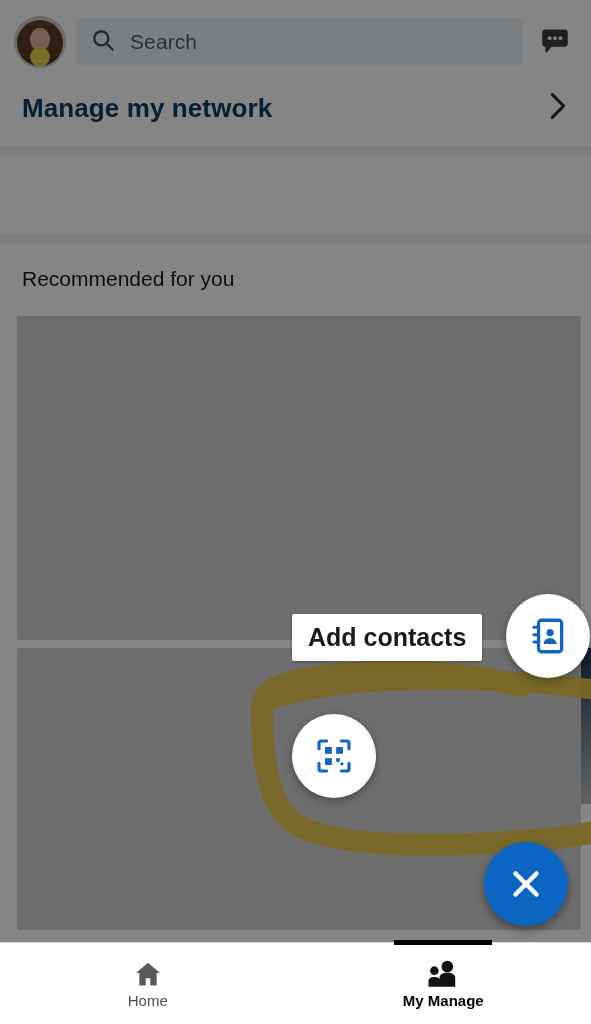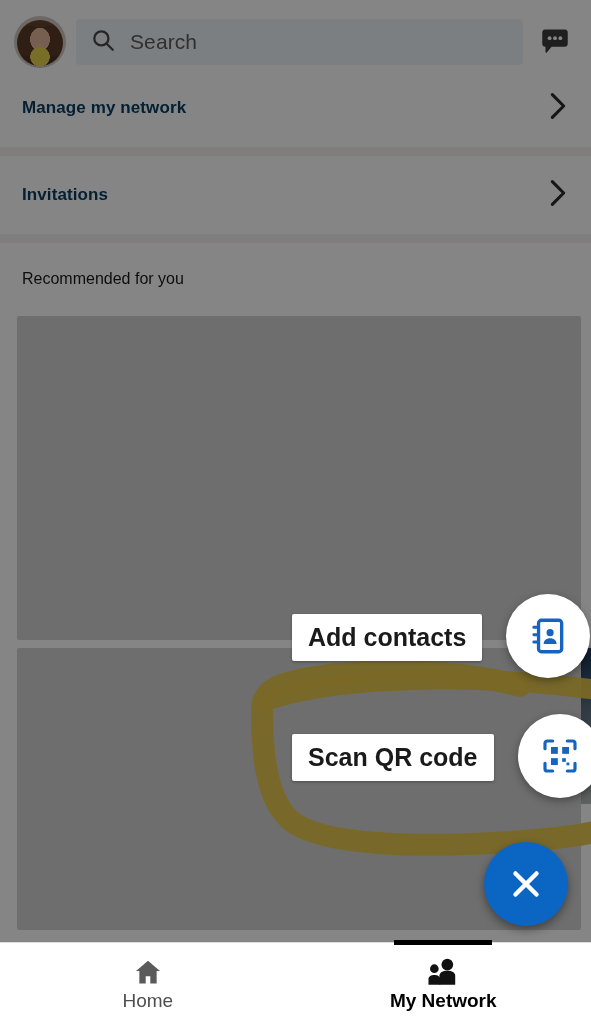--- a/index.html
+++ b/index.html
@@ -67,37 +67,37 @@
   }
 
   
   .row {
     position: absolute; left: 0; right: 0;
     background: #ffffff;
     display: flex; align-items: center; justify-content: space-between;
     padding: 0 22px;
   }
   .row .label {
-    font-size: 17px; font-weight: 700; color: #0a3d62; letter-spacing: .1px; text-align: center;
+    font-size: 26px; font-weight: 700; color: #0a3d62; letter-spacing: .1px; text-align: center;
   }
   .row-manage { top: 69px; height: 78px; }
   .row-invites { top: 156px; height: 78px; }
   .gap-band {
     position: absolute; left: 0; right: 0;
     background: #f3f2ef;
   }
   .band-1 { top: 147px; height: 9px; }
   .band-2 { top: 234px; height: 9px; }
 
   .section-title {
     position: absolute; top: 243px; left: 0; right: 0; height: 72px;
     display: flex; align-items: center;
     padding: 0 22px;
     background: #ffffff;
-    font-size: 16px; color: #1a1a1a;
+    font-size: 21px; color: #1a1a1a;
   }
 
   
   .ph-card {
     position: absolute;
     background: #d4d4d4;
     border-radius: 2px;
   }
   .ph-card-1 { left: 17px; top: 316px; width: 564px; height: 324px; }
   .ph-card-2 { left: 17px; top: 648px; width: 564px; height: 282px; }
@@ -194,21 +194,21 @@
     background: #ffffff;
     border-top: 1px solid #dcdcdc;
     display: flex;
   }
   .nav-item {
     flex: 1 1 0;
     display: flex; flex-direction: column; align-items: center; justify-content: center;
     gap: 4px;
     position: relative;
   }
-  .nav-item .nav-label { font-size: 19px; color: #4f4f4f; }
+  .nav-item .nav-label { font-size: 15px; color: #4f4f4f; }
   .nav-item.active .nav-label { color: #000000; font-weight: 700; }
   .nav-item .indicator {
     position: absolute; top: -3px; left: 50%; transform: translateX(-50%);
     width: 98px; height: 5px; background: #000000;
     display: none;
   }
   .nav-item.active .indicator { display: block; }
   .nav-ico { width: 34px; height: 30px; display: flex; align-items: flex-end; justify-content: center; }
 </style>
 </head>
@@ -244,28 +244,20 @@
     <div class="row row-manage">
       <span class="label">Manage my network</span>
       <span>
         <svg width="22" height="34" viewBox="0 0 14 24" fill="none" stroke="#2b2b2b" stroke-width="2.2" stroke-linecap="round" stroke-linejoin="round">
           <polyline points="3,4 11,12 3,20"></polyline>
         </svg>
       </span>
     </div>
     <div class="gap-band band-1"></div>
 
-    <div class="row row-invites">
-      <span class="label">Invitations</span>
-      <span>
-        <svg width="22" height="34" viewBox="0 0 14 24" fill="none" stroke="#2b2b2b" stroke-width="2.2" stroke-linecap="round" stroke-linejoin="round">
-          <polyline points="3,4 11,12 3,20"></polyline>
-        </svg>
-      </span>
-    </div>
     <div class="gap-band band-2"></div>
 
     <div class="section-title">Recommended for you</div>
 
     <div class="real-card">
       <div class="card-text">sh</div>
       <div class="card-hero">
         <div class="hero-accent"></div>
         <div class="hero-line"></div>
       </div>
@@ -300,21 +292,20 @@
         <rect x="3.1" y="6.2" width="4.1" height="1.7" rx=".8" fill="#1565c0"></rect>
         <rect x="3.1" y="10.4" width="4.1" height="1.7" rx=".8" fill="#1565c0"></rect>
         <rect x="3.1" y="14.6" width="4.1" height="1.7" rx=".8" fill="#1565c0"></rect>
         <circle cx="13.2" cy="10.1" r="2.05" fill="#1565c0"></circle>
         <path d="M9.5 16.6c0-2.1 1.7-3.3 3.7-3.3s3.7 1.2 3.7 3.3z" fill="#1565c0"></path>
       </svg>
     </div>
   </div>
 
   <div class="fab-item fab-item-qr">
-    <div class="fab-label">Scan QR code</div>
     <div class="fab-circle">
       <svg width="40" height="40" viewBox="0 0 24 24">
         <g fill="none" stroke="#1565c0" stroke-width="1.9" stroke-linecap="round">
           <path d="M3 7.6V4.4a1.4 1.4 0 0 1 1.4-1.4H7.6"></path>
           <path d="M16.4 3h3.2A1.4 1.4 0 0 1 21 4.4v3.2"></path>
           <path d="M21 16.4v3.2a1.4 1.4 0 0 1-1.4 1.4h-3.2"></path>
           <path d="M7.6 21H4.4A1.4 1.4 0 0 1 3 19.6v-3.2"></path>
         </g>
         <rect x="6.6" y="6.6" width="4.1" height="4.1" fill="#1565c0"></rect>
         <rect x="13.3" y="6.6" width="4.1" height="4.1" fill="#1565c0"></rect>
@@ -349,21 +340,21 @@
     <div class="nav-item active">
       <div class="indicator"></div>
       <div class="nav-ico">
         <svg width="34" height="28" viewBox="0 0 26 22">
           <circle cx="16.4" cy="5.2" r="4.6" fill="#111111"></circle>
           <path d="M10.2 21V14c0-2.4 2.5-3.9 6.2-3.9S22.6 11.6 22.6 14v7z" fill="#111111"></path>
           <circle cx="6.2" cy="8.4" r="3.4" fill="#111111"></circle>
           <path d="M1.6 21v-4.6c0-1.9 2-3.1 4.6-3.1s4.6 1.2 4.6 3.1V21z" fill="#111111"></path>
         </svg>
       </div>
-      <div class="nav-label">My Network</div>
+      <div class="nav-label">My Manage</div>
     </div>
 
 
 
 
   </div>
 
 </div>
 
 </body></html>

